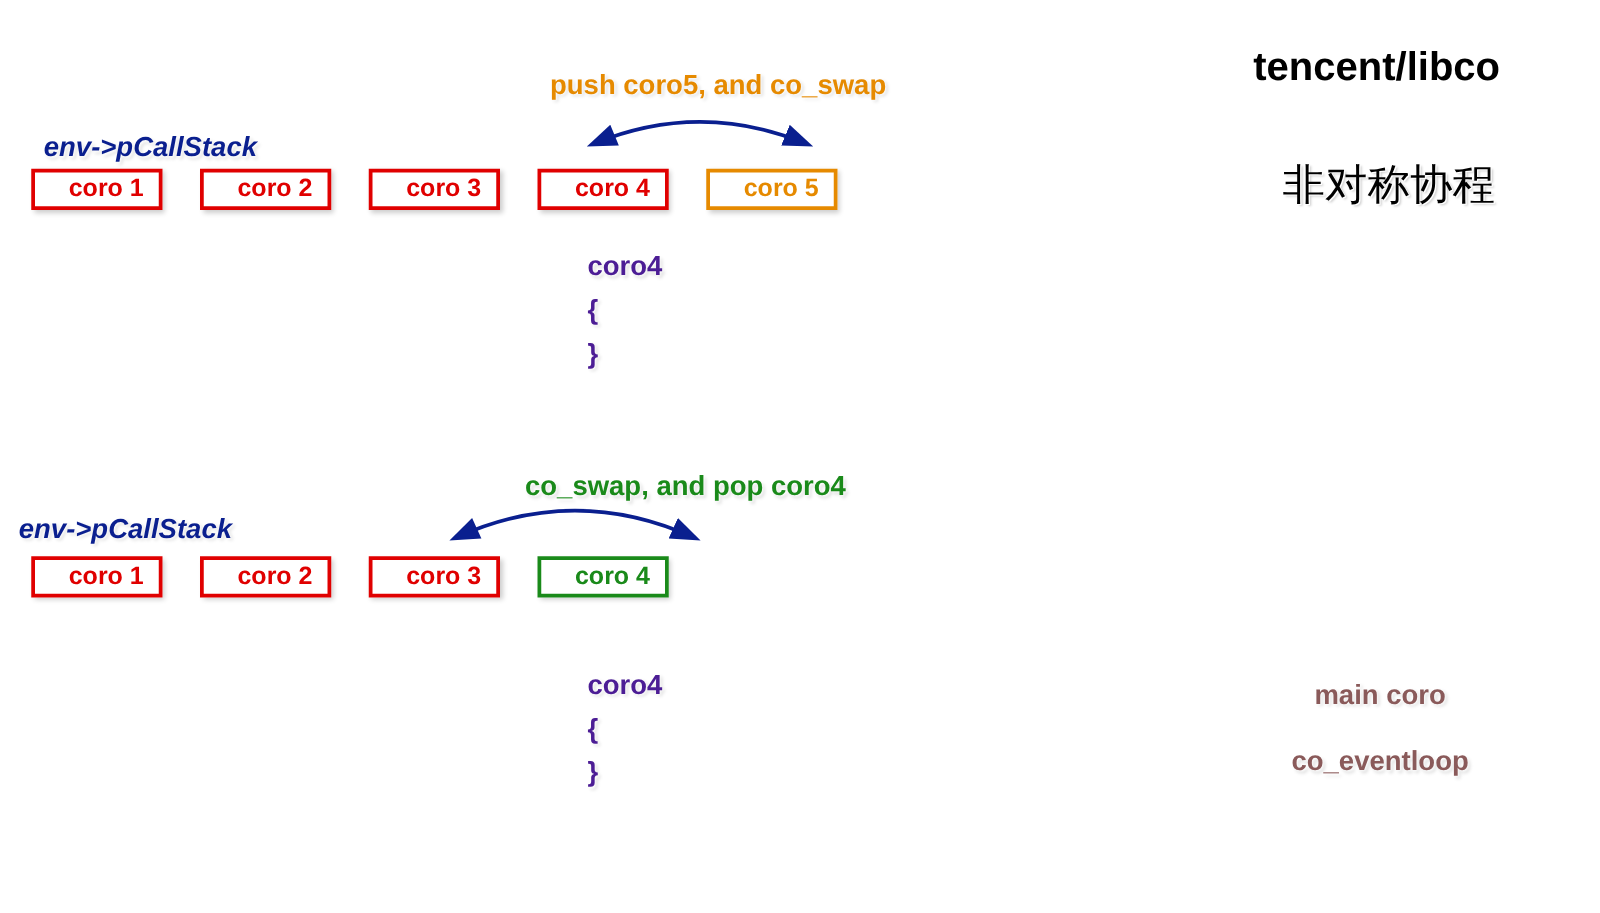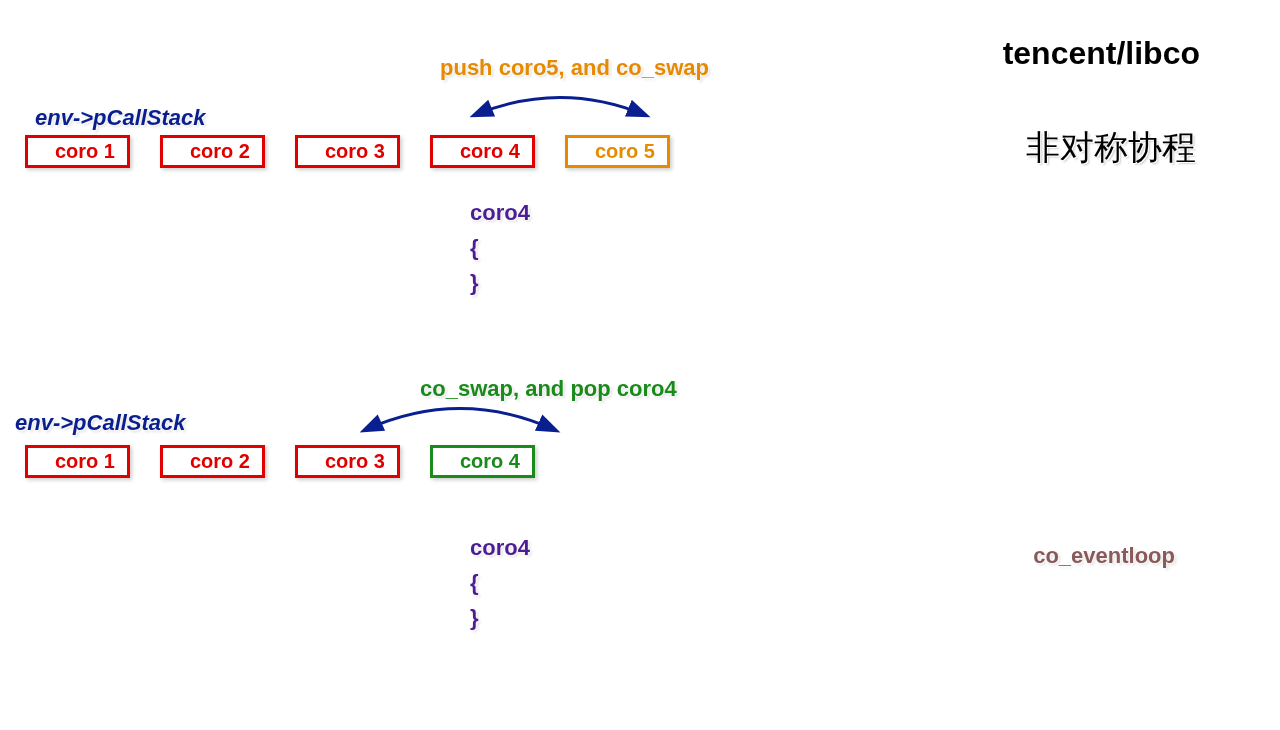--- a/index.html
+++ b/index.html
@@ -119,14 +119,15 @@
   <div class="box box-green">coro 4</div>
 </div>
 
 <div class="abs" style="left:470px; top:530px; line-height:1.6;">
   <div class="label-teal shadow-text">coro4</div>
   <div class="label-teal shadow-text">{</div>
   <div class="label-teal shadow-text">}</div>
 </div>
 
 <div class="abs" style="right:105px; top:530px; text-align:center; line-height:2.4;">
+  <div class="label-brown shadow-text">main coro</div>
   <div class="label-brown shadow-text">co_eventloop</div>
 </div>
 
 </body></html>

